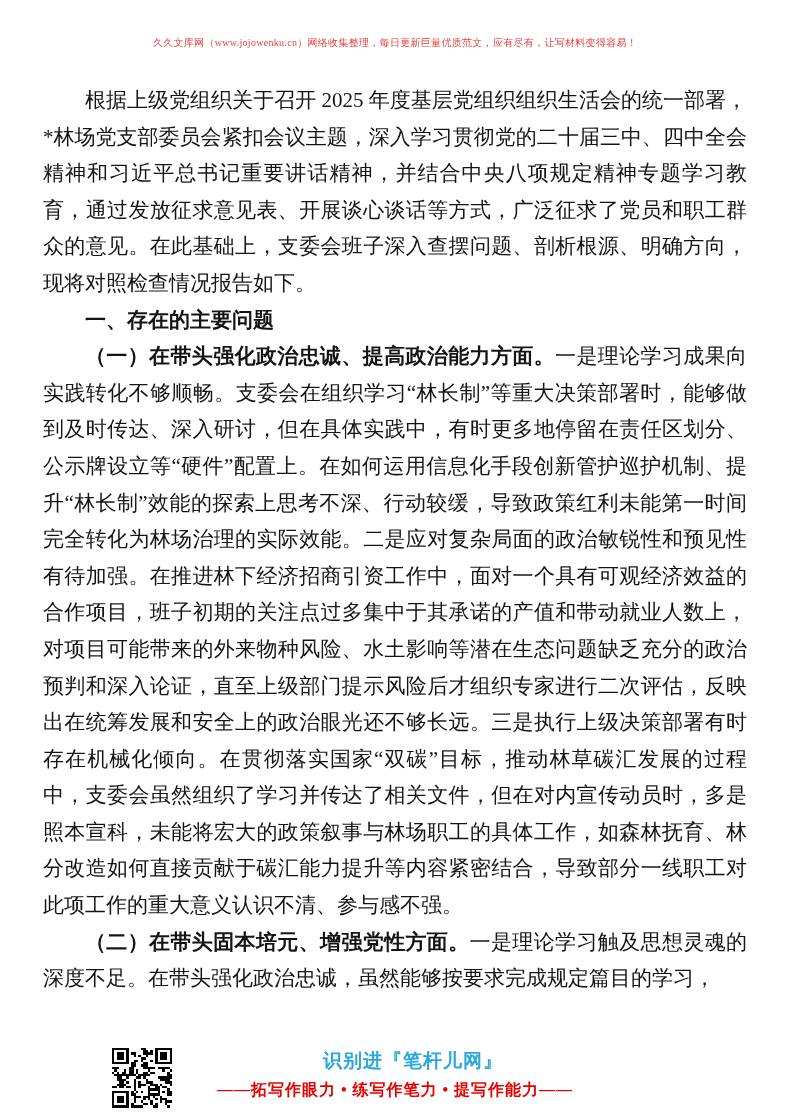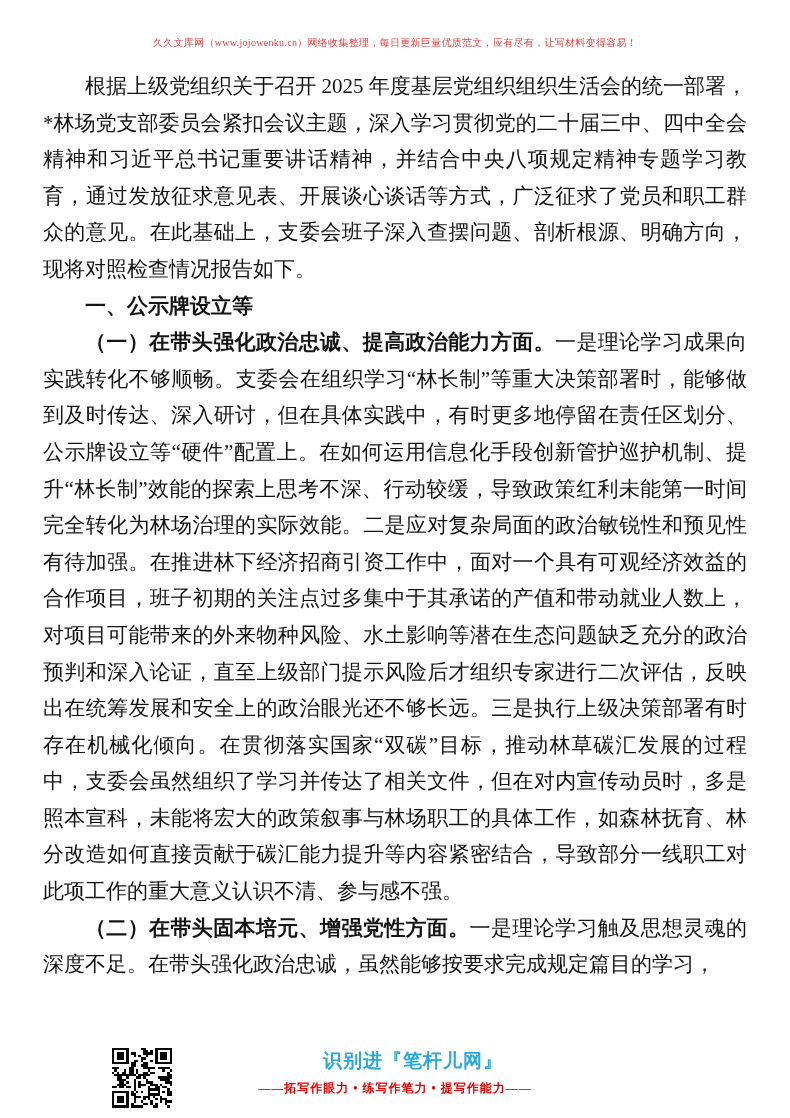--- a/index.html
+++ b/index.html
@@ -16,21 +16,21 @@
     top: 36px;
     left: 0;
     width: 100%;
     text-align: center;
     font-size: 10px;
     letter-spacing: 0.3px;
     white-space: nowrap;
   }
   .doc-body {
     position: absolute;
-    top: 68px;
+    top: 82px;
     left: 43px;
     width: 704px;
     font-size: 21px;
     line-height: 36.6px;
     color: #141414;
     text-align: justify;
   }
   .para { margin: 0; text-indent: 2em; }
   .para.heading,
   .seg-bold {
@@ -54,35 +54,35 @@
     font-size: 19px;
     font-weight: 700;
     letter-spacing: 1px;
   }
   .footer-slogan {
     position: absolute;
     top: 1080px;
     left: 0;
     width: 100%;
     text-align: center;
-    font-size: 12px;
+    font-size: 16px;
     font-weight: 700;
     letter-spacing: 1px;
   }
 </style>
 </head>
 <body>
 
 <div class="page">
 
   <div class="header-notice" style="color: rgb(230, 64, 64);">久久文库网（www.jojowenku.cn）网络收集整理，每日更新巨量优质范文，应有尽有，让写材料变得容易！</div>
 
   <div class="doc-body">
       <p class="para"><span class="seg">根据上级党组织关于召开 2025 年度基层党组织组织生活会的统一部署，*林场党支部委员会紧扣会议主题，深入学习贯彻党的二十届三中、四中全会精神和习近平总书记重要讲话精神，并结合中央八项规定精神专题学习教育，通过发放征求意见表、开展谈心谈话等方式，广泛征求了党员和职工群众的意见。在此基础上，支委会班子深入查摆问题、剖析根源、明确方向，现将对照检查情况报告如下。</span></p>
-      <p class="para heading"><span class="seg-bold">一、公示牌设立等</span></p>
+      <p class="para heading"><span class="seg-bold">一、存在的主要问题</span></p>
       <p class="para"><span class="seg-bold">（一）在带头强化政治忠诚、提高政治能力方面。</span><span class="seg">一是理论学习成果向实践转化不够顺畅。支委会在组织学习“林长制”等重大决策部署时，能够做到及时传达、深入研讨，但在具体实践中，有时更多地停留在责任区划分、公示牌设立等“硬件”配置上。在如何运用信息化手段创新管护巡护机制、提升“林长制”效能的探索上思考不深、行动较缓，导致政策红利未能第一时间完全转化为林场治理的实际效能。二是应对复杂局面的政治敏锐性和预见性有待加强。在推进林下经济招商引资工作中，面对一个具有可观经济效益的合作项目，班子初期的关注点过多集中于其承诺的产值和带动就业人数上，对项目可能带来的外来物种风险、水土影响等潜在生态问题缺乏充分的政治预判和深入论证，直至上级部门提示风险后才组织专家进行二次评估，反映出在统筹发展和安全上的政治眼光还不够长远。三是执行上级决策部署有时存在机械化倾向。在贯彻落实国家“双碳”目标，推动林草碳汇发展的过程中，支委会虽然组织了学习并传达了相关文件，但在对内宣传动员时，多是照本宣科，未能将宏大的政策叙事与林场职工的具体工作，如森林抚育、林分改造如何直接贡献于碳汇能力提升等内容紧密结合，导致部分一线职工对此项工作的重大意义认识不清、参与感不强。</span></p>
       <p class="para"><span class="seg-bold">（二）在带头固本培元、增强党性方面。</span><span class="seg">一是理论学习触及思想灵魂的深度不足。在带头强化政治忠诚，虽然能够按要求完成规定篇目的学习，</span></p>
     </div>
 
   <div class="qr">
     <svg viewBox="0 0 25 25" shape-rendering="crispEdges" xmlns="http://www.w3.org/2000/svg">
       <rect width="25" height="25" fill="#ffffff"></rect>
       <g fill="#000000">
         <path d="M0,0h7v7h-7z M18,0h7v7h-7z M0,18h7v7h-7z"></path>
       </g>

